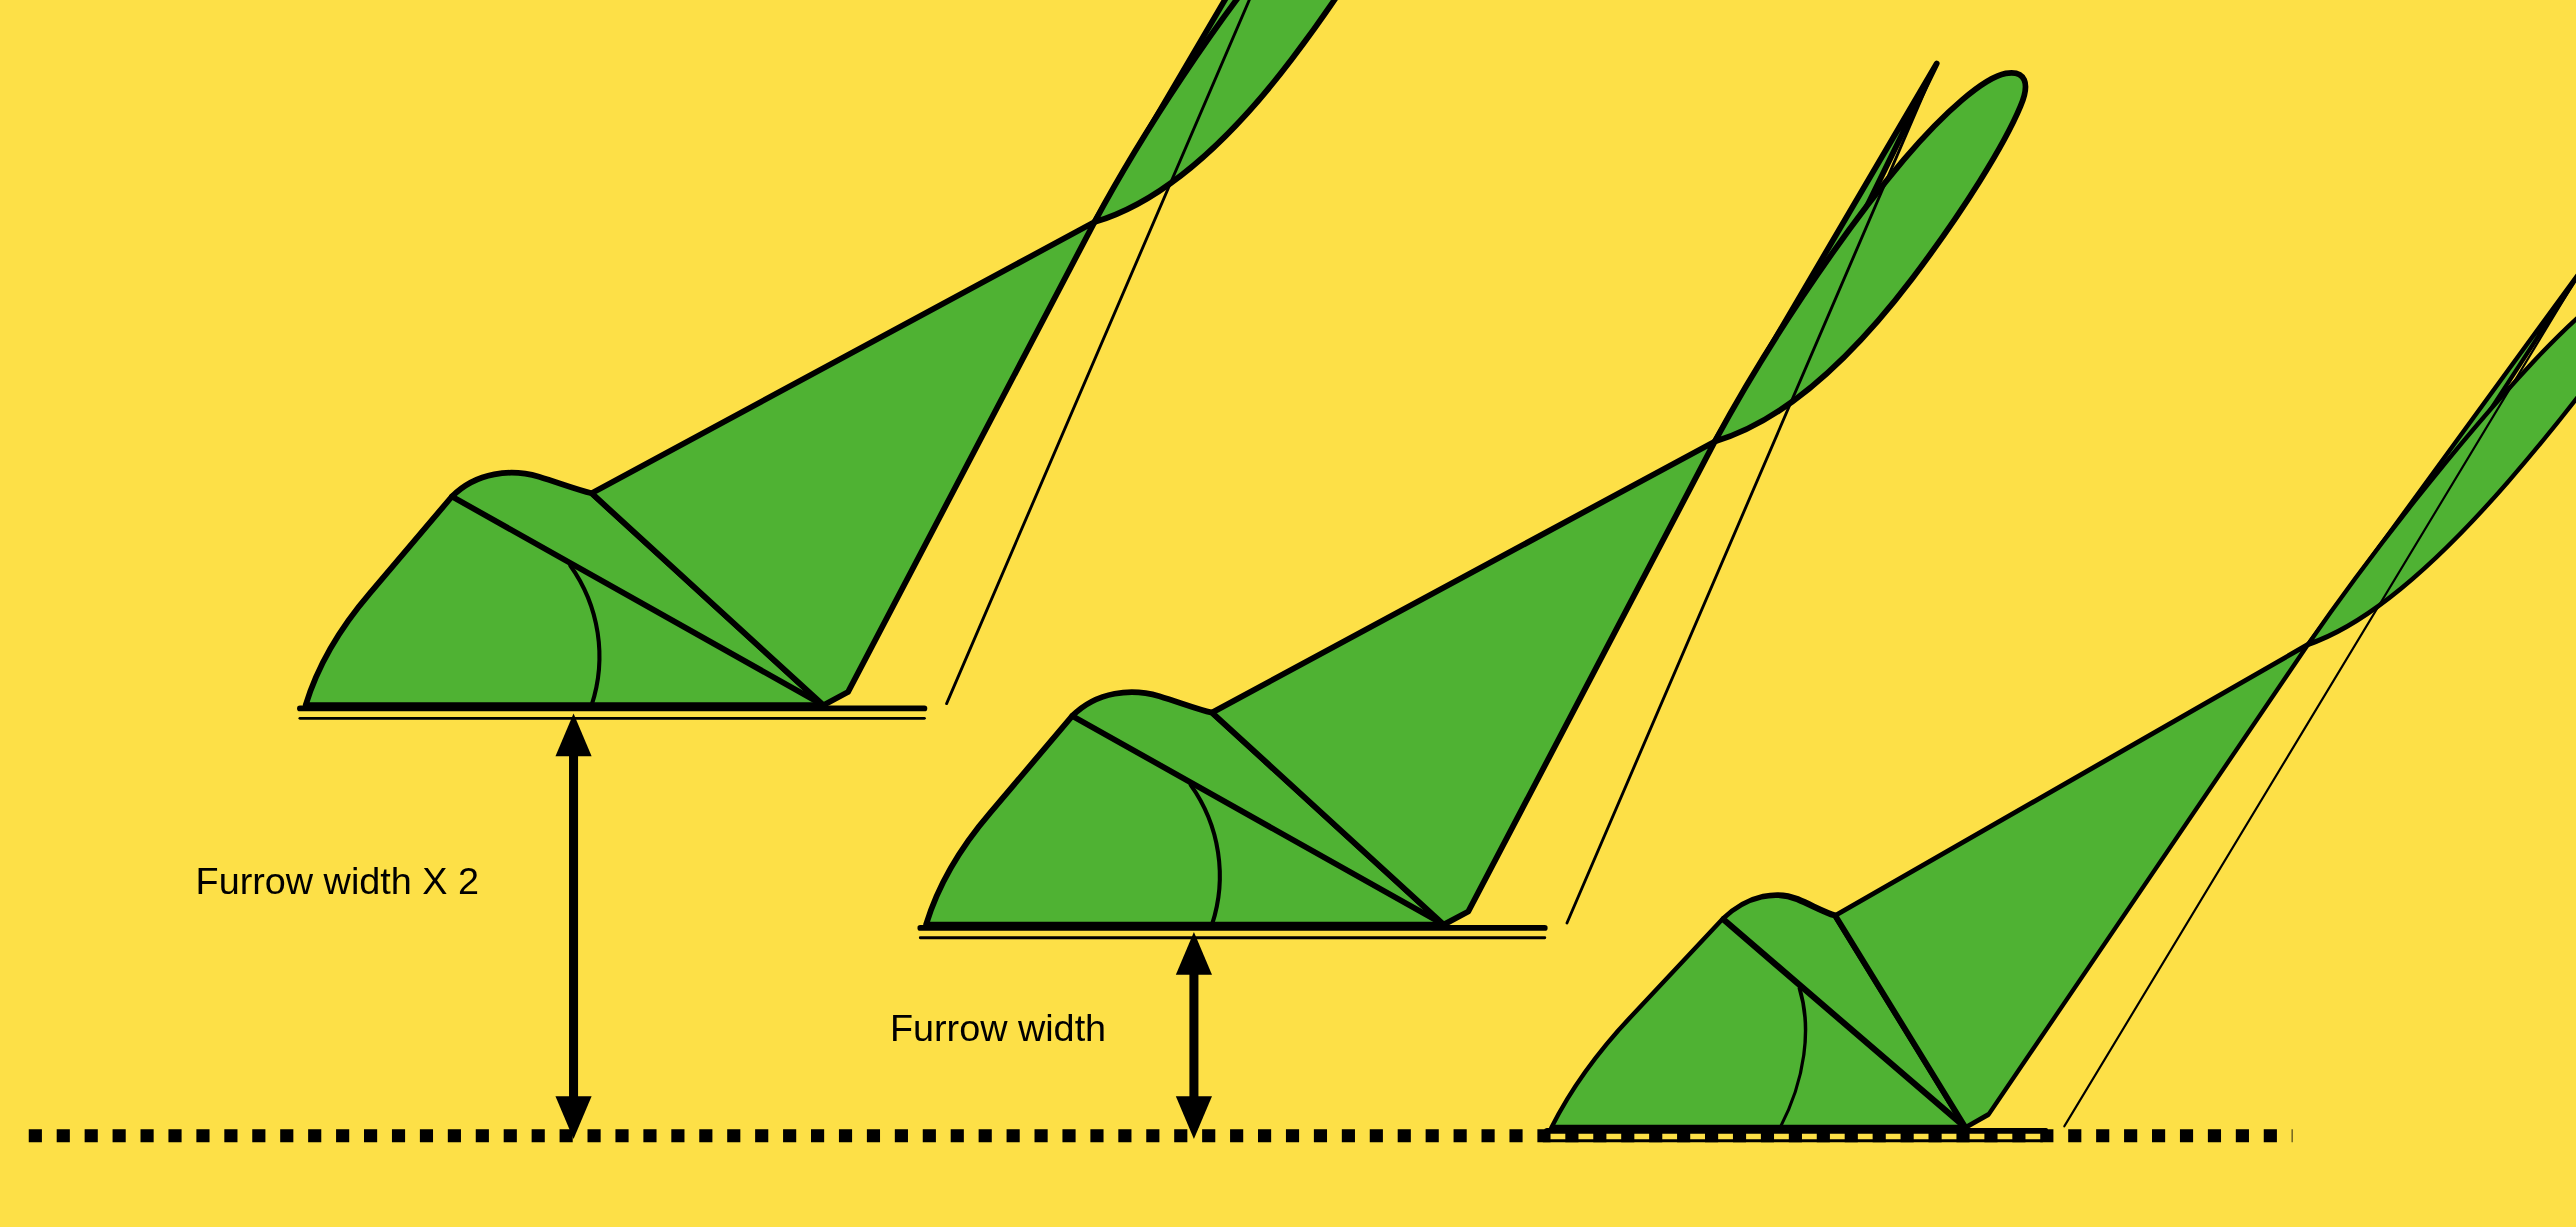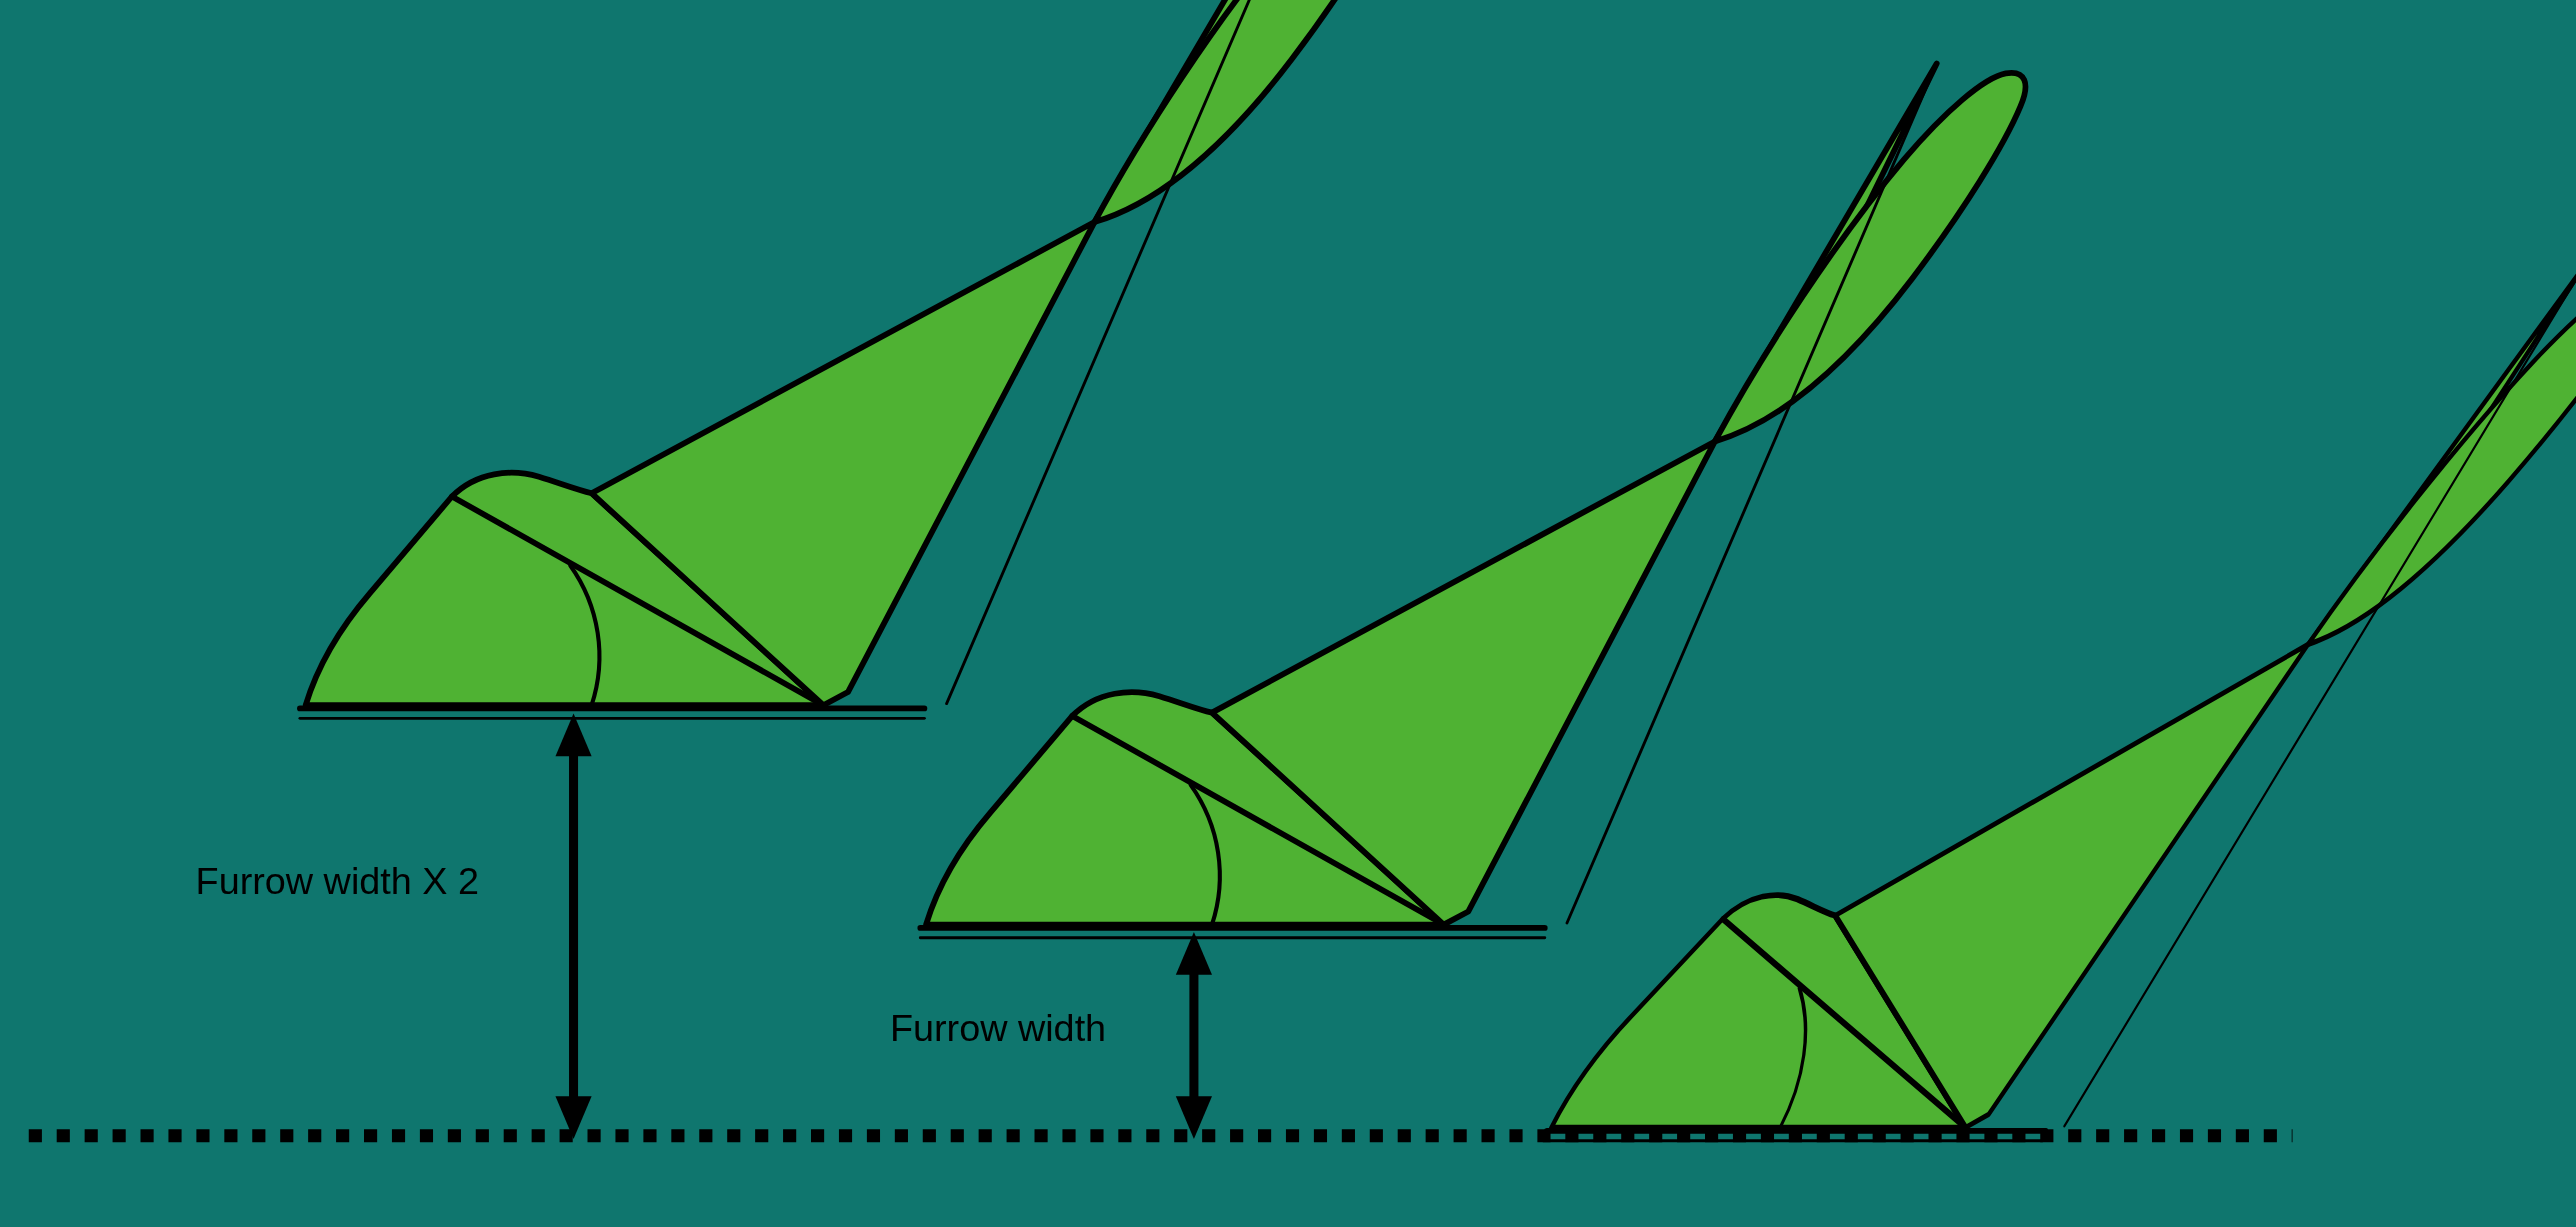--- a/index.html
+++ b/index.html
@@ -11,21 +11,21 @@
   body {
     width: 2576px;
     height: 1228px;
     font-family: "Liberation Sans", sans-serif;
     overflow: hidden;
   }
   #stage {
     position: relative;
     width: 2576px;
     height: 1228px;
-    background: #0f766e;
+    background: #fde047;
   }
   #diagram {
     display: block;
     width: 2576px;
     height: 1228px;
   }
   .plant-fill { fill: #4fb233; }
   .stroke-thick {
     fill: none;
     stroke: #000000;

